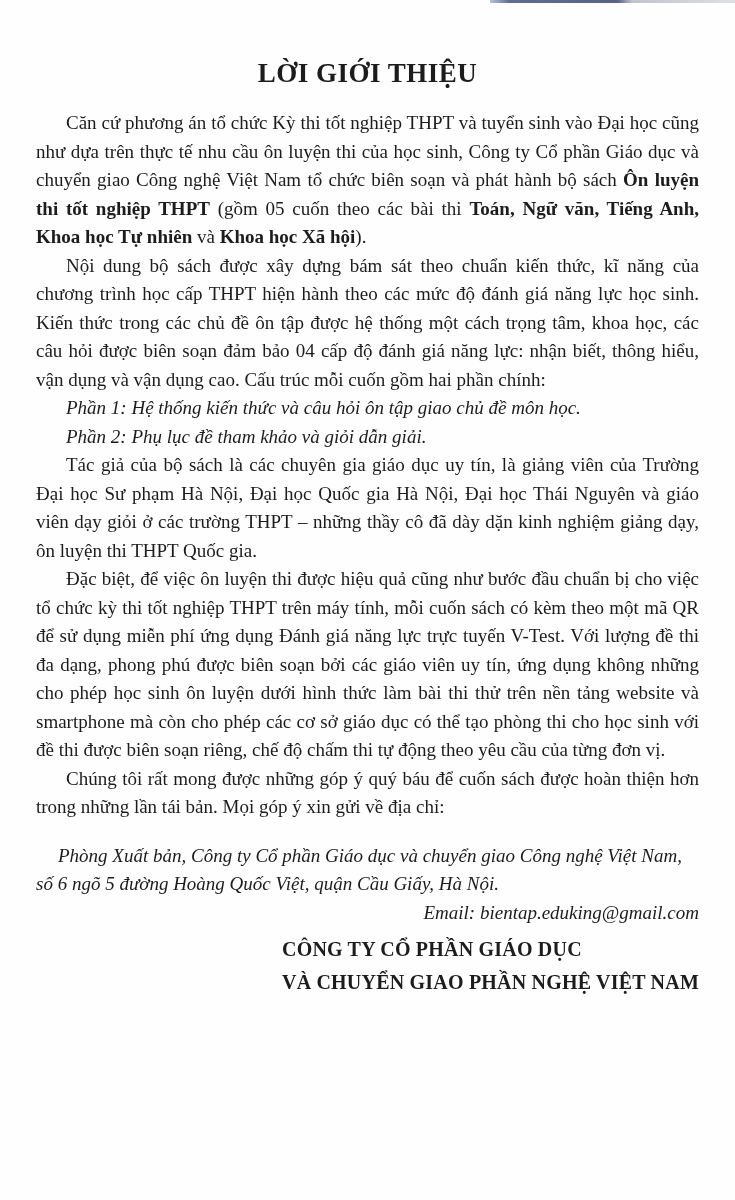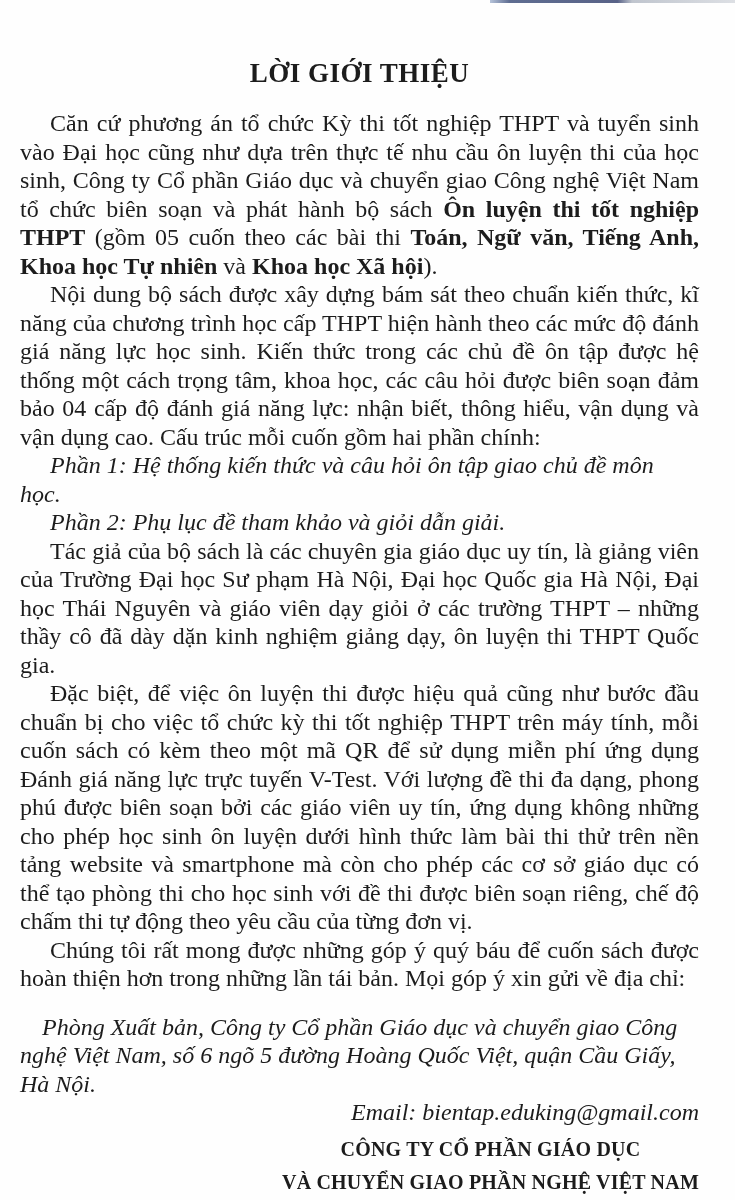--- a/index.html
+++ b/index.html
@@ -22,34 +22,34 @@
     right: 0;
     width: 245px;
     height: 3px;
     background: linear-gradient(90deg,
       #aebdd6 0%, #4d5d85 8%, #46517a 52%,
       #b9bfc9 58%, #d9dce1 100%);
     opacity: 0.9;
   }
   .content {
     position: absolute;
-    left: 20px;
+    left: 36px;
     right: 36px;
     top: 58px;
   }
   .doc-title {
     margin: 0 0 20px 0;
     text-align: center;
     font-size: 27px;
     font-weight: bold;
     letter-spacing: 0.5px;
   }
   .block {
     margin: 0;
-    font-size: 24px;
+    font-size: 19px;
     line-height: 28.5px;
   }
   .paragraph {
     text-align: justify;
     text-indent: 30px;
   }
   .italic-item {
     font-style: italic;
     text-indent: 30px;
     text-align: left;
@@ -60,21 +60,20 @@
     text-align: left;
     margin-top: 20px;
   }
   .email {
     font-style: italic;
     text-indent: 22px;
     text-align: right;
   }
   .signature {
     font-weight: bold;
-    text-align: center;
     width: fit-content;
     margin: 6px 0 0 auto;
     font-size: 20px;
     line-height: 33px;
     letter-spacing: 0.2px;
   }
   .b { font-weight: bold; }
 </style>
 </head>
 <body>

